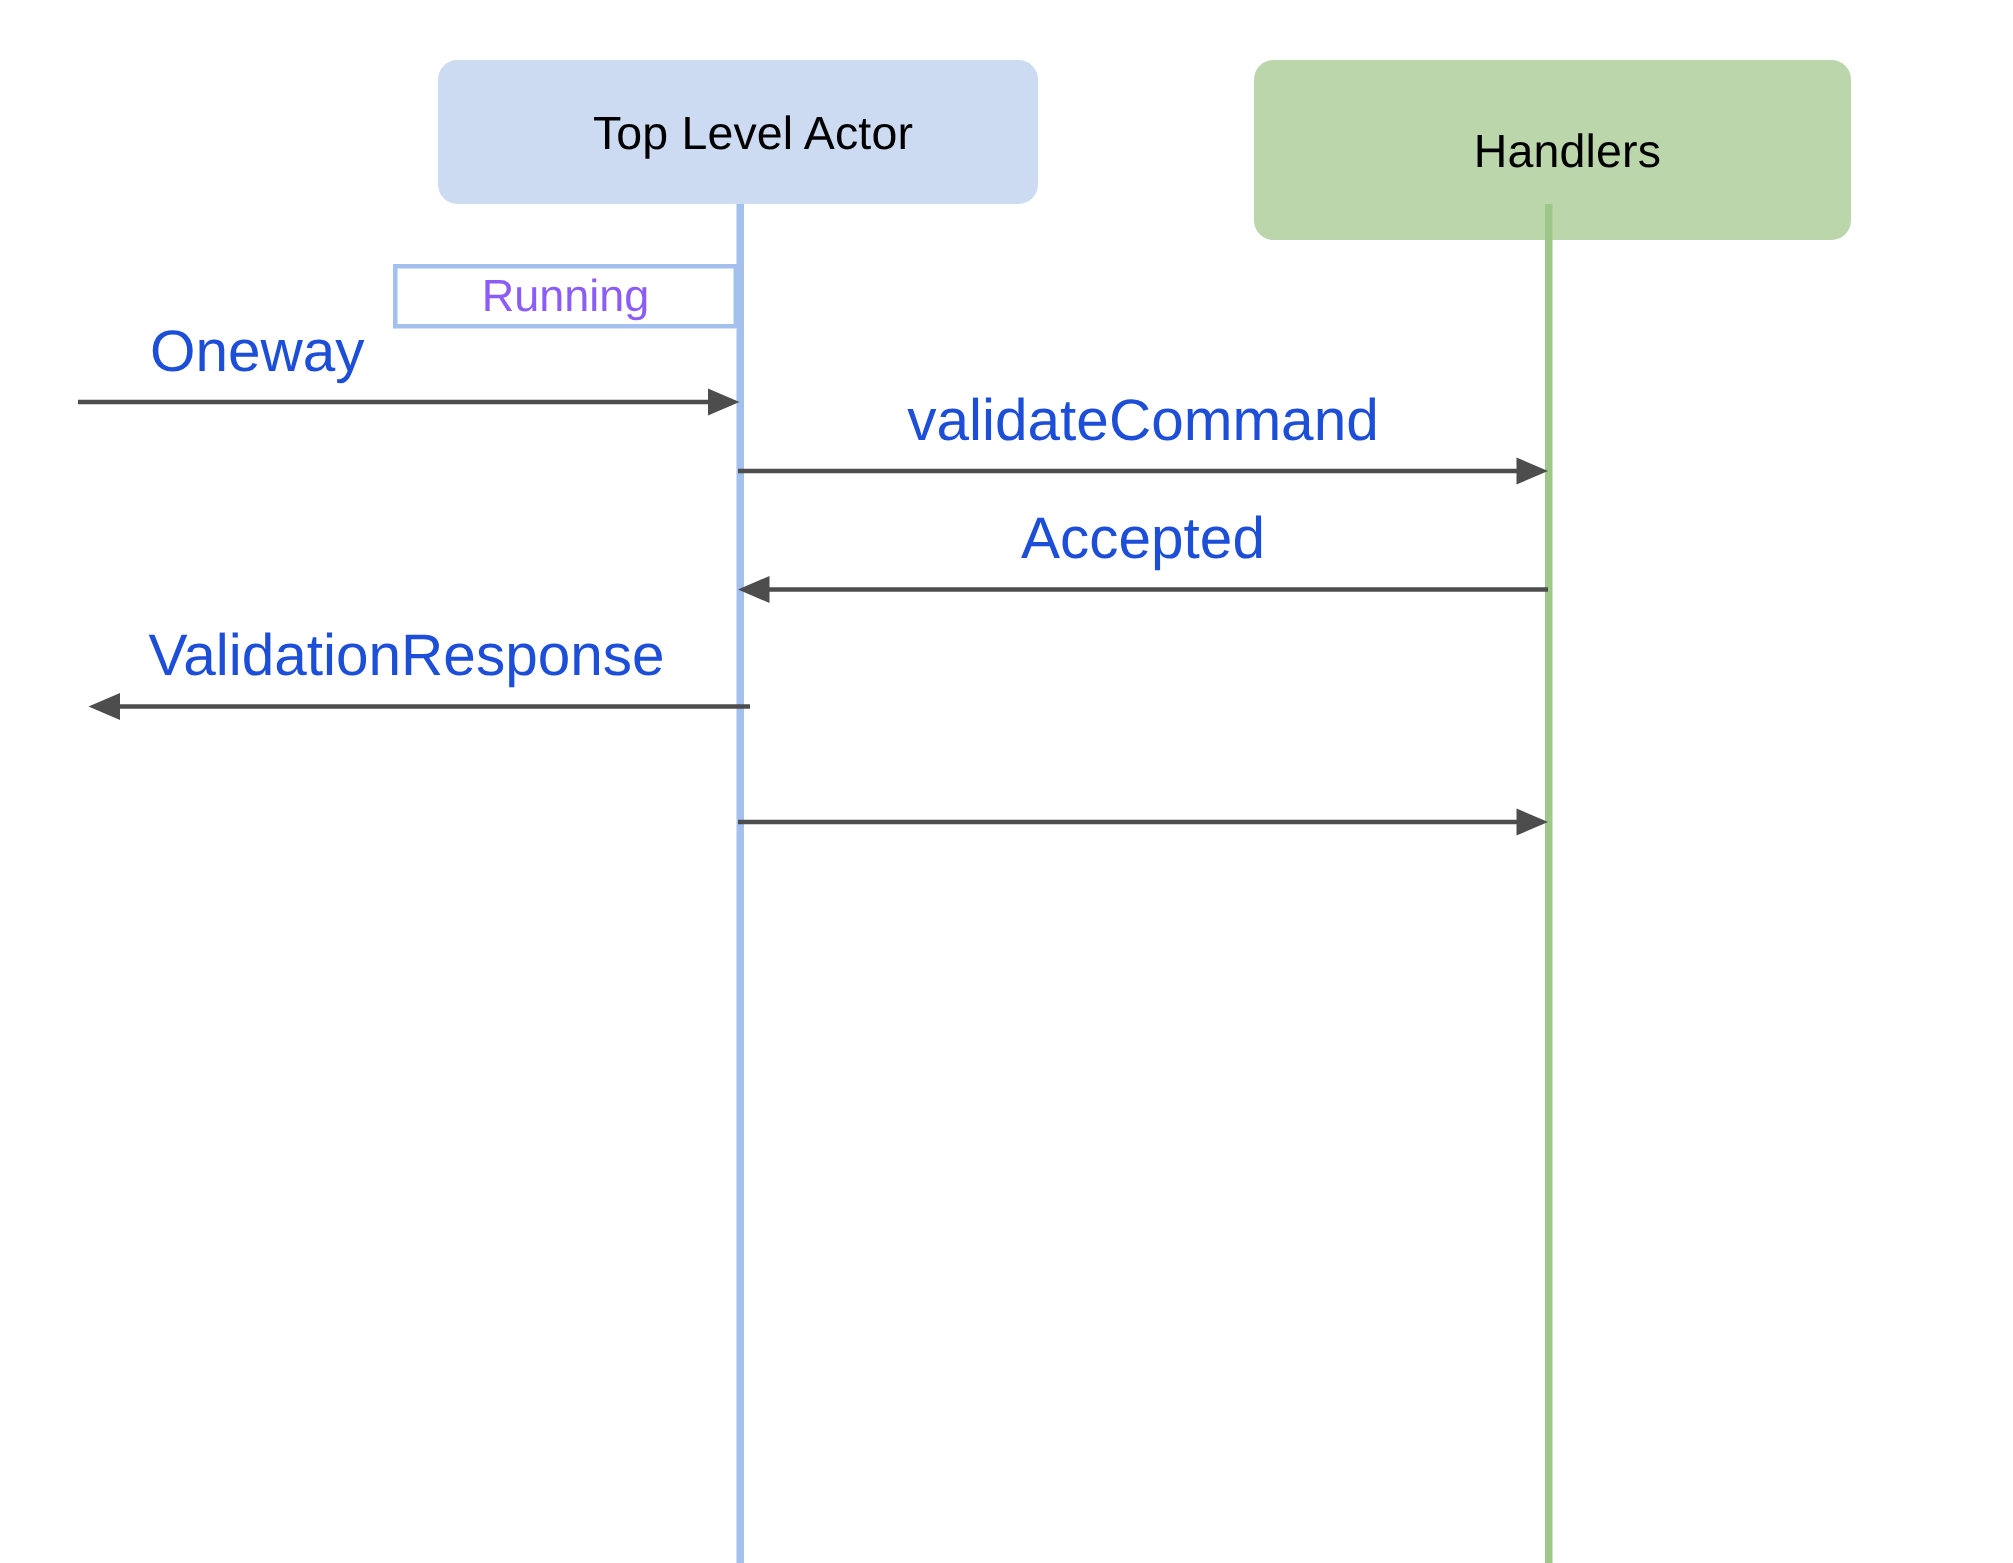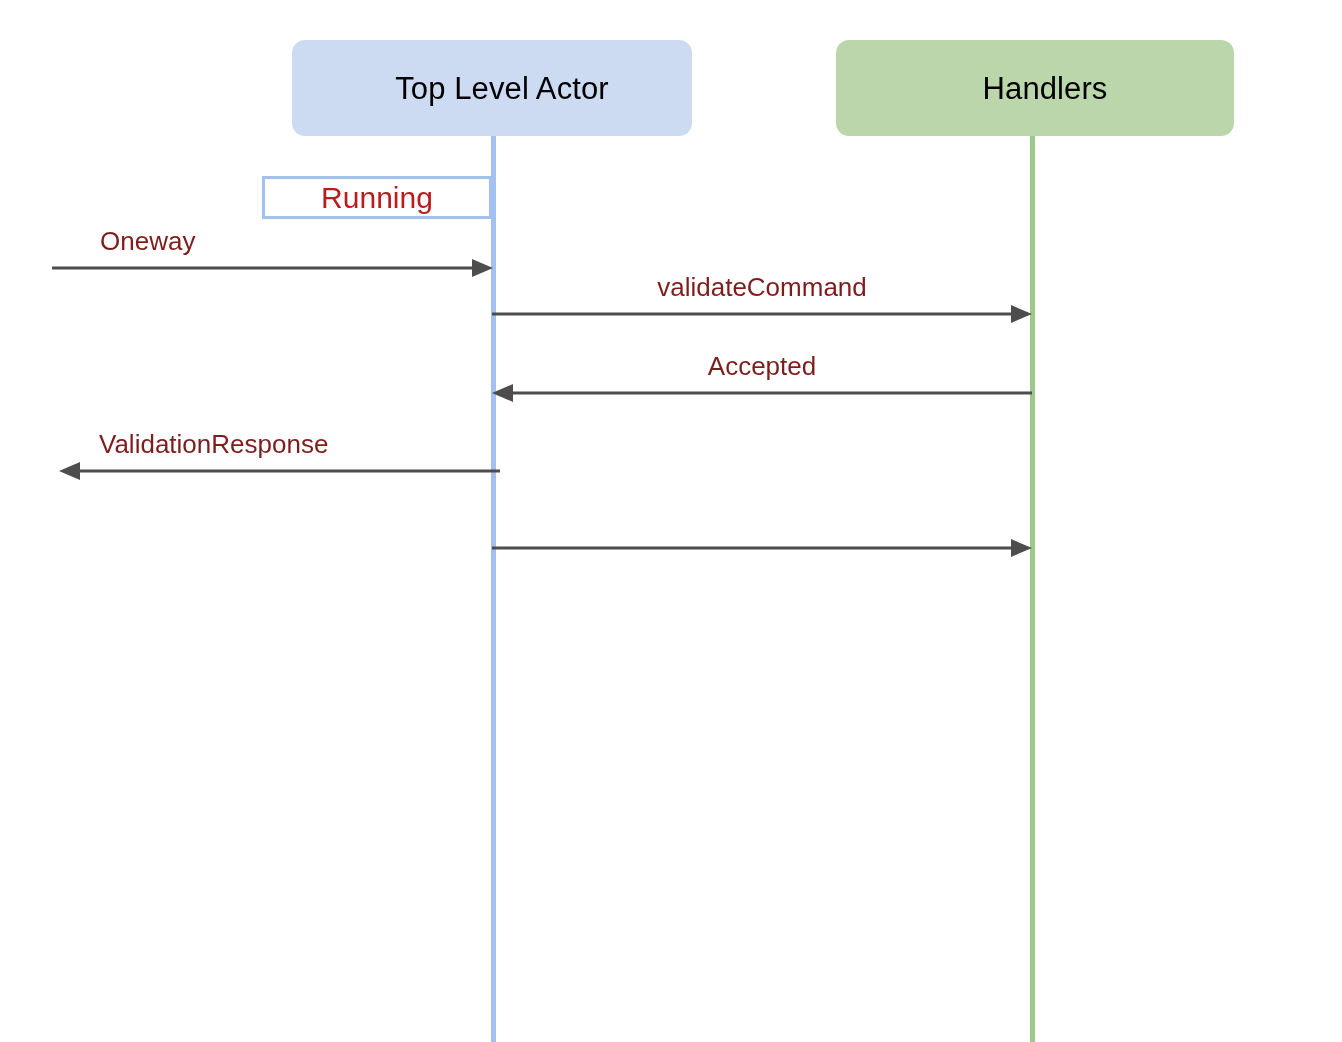--- a/index.html
+++ b/index.html
@@ -43,21 +43,21 @@
     left: 292px;
     top: 40px;
     width: 400px;
     height: 96px;
     background: #cddbf2;
   }
   .participant-box.handlers {
     left: 836px;
     top: 40px;
     width: 398px;
-    height: 96px;
+    height: 120px;
     background: #bcd6ab;
   }
 
   
   .lifeline {
     position: absolute;
     width: 5px;
     top: 136px;
     height: 906px;
   }
@@ -77,41 +77,41 @@
     left: 262px;
     top: 176px;
     width: 230px;
     height: 43px;
     background: #ffffff;
     border: 3px solid #a3c0ef;
     display: flex;
     align-items: center;
     justify-content: center;
     font-size: 30px;
-    color: #b91c1c;
+    color: #8b5cf6;
     line-height: 1;
     user-select: none;
   }
 
   
   .message {
     position: absolute;
     height: 46px;
   }
   .message svg {
     position: absolute;
     left: 0;
     top: 0;
     overflow: visible;
   }
   .msg-label {
     position: absolute;
     bottom: 16px;
-    font-size: 26px;
-    color: #7f1d1d;
+    font-size: 39px;
+    color: #1d4ed8;
     line-height: 1;
     white-space: nowrap;
     user-select: none;
   }
   .msg-label.center {
     left: 0;
     right: 0;
     text-align: center;
   }
   .msg-label.lead {

